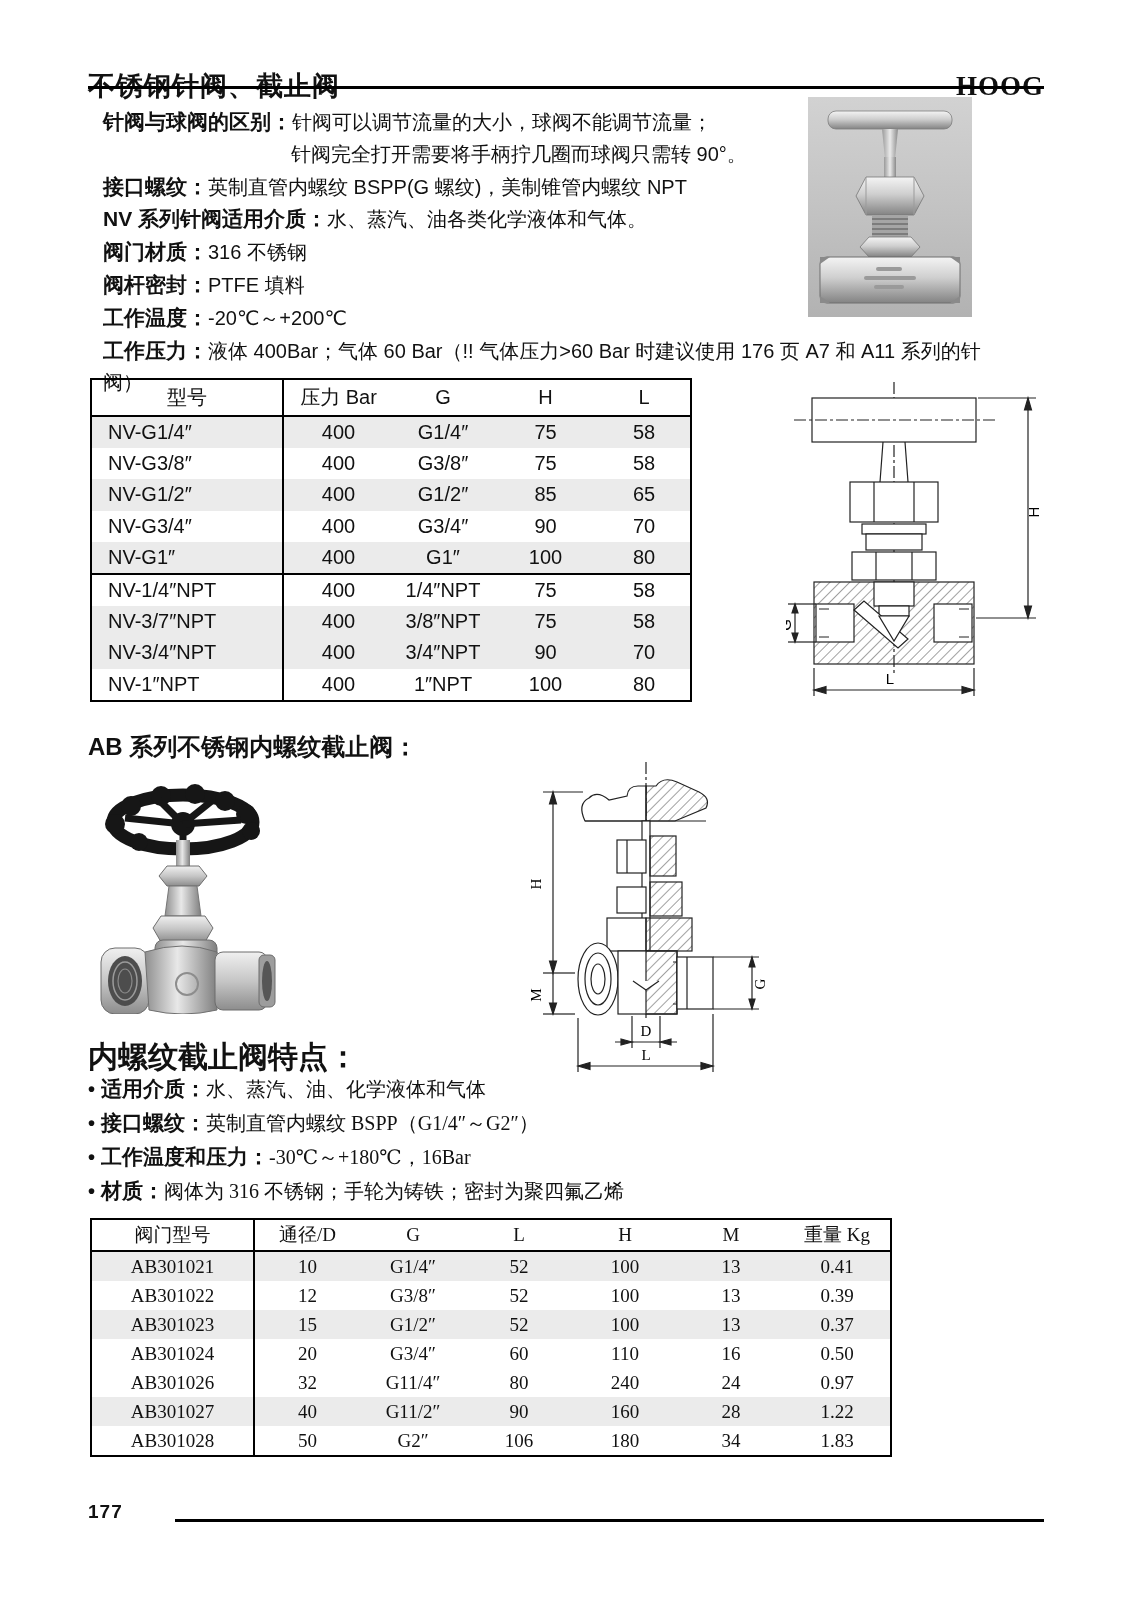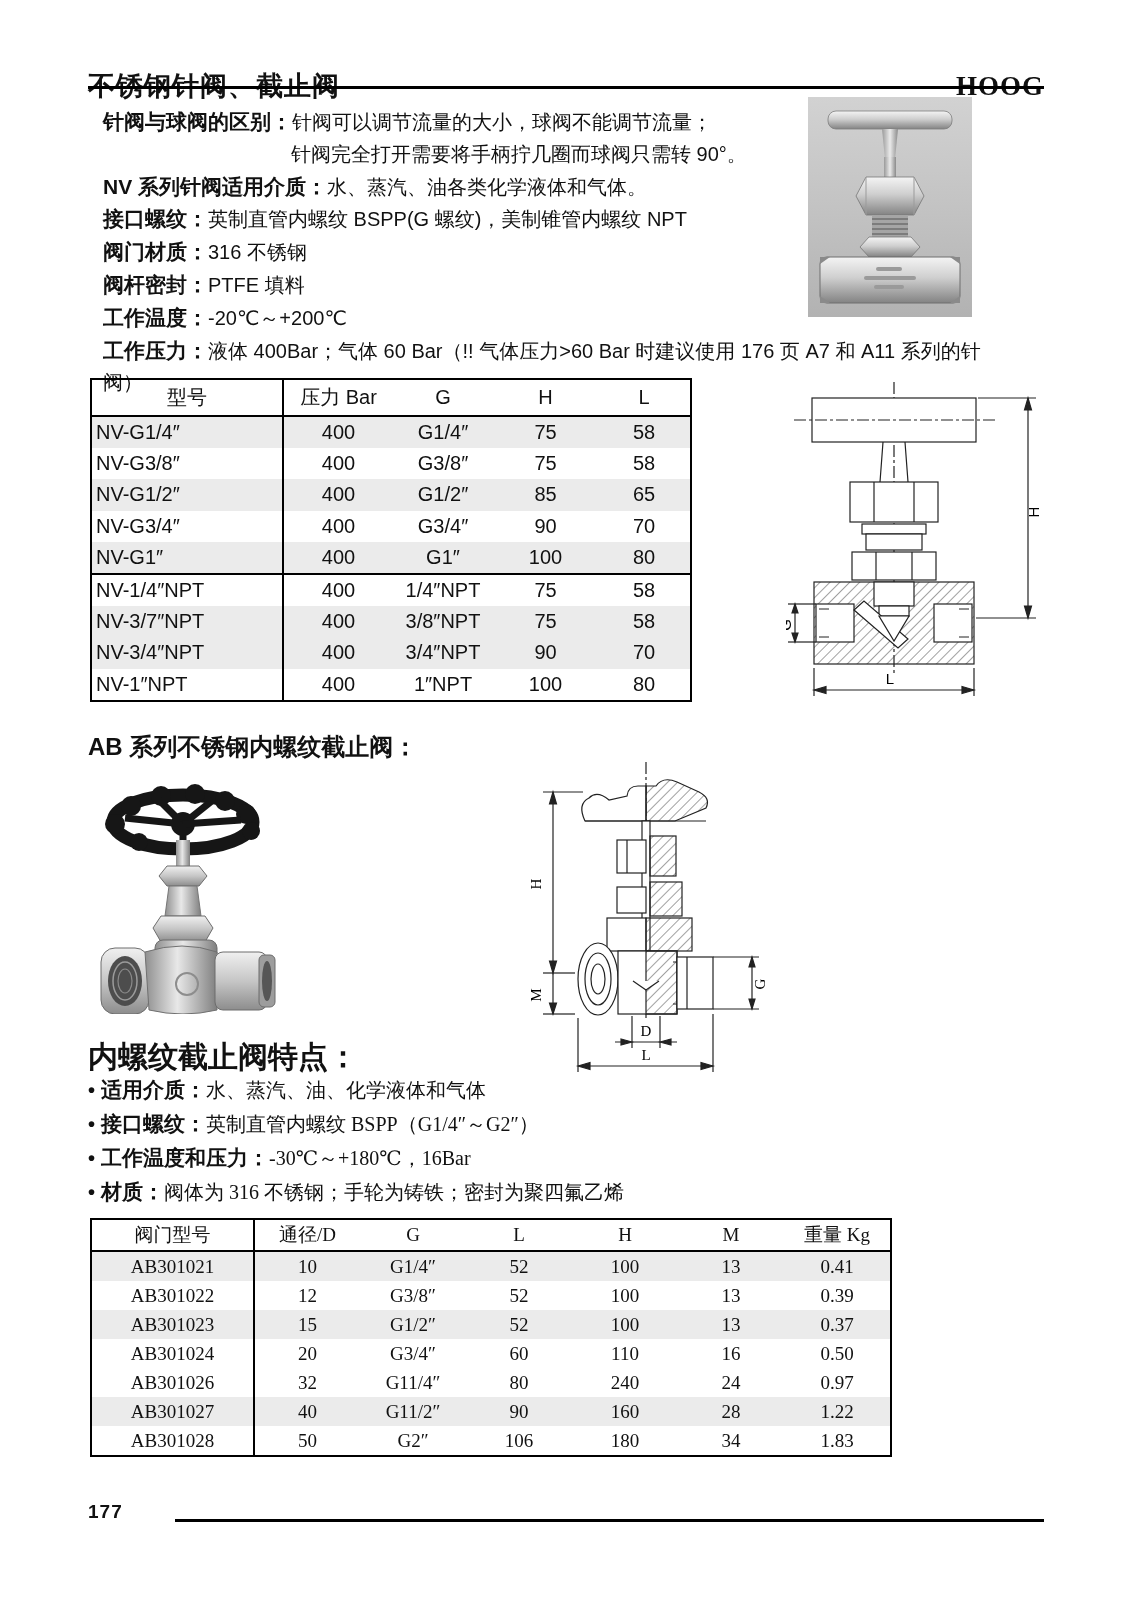--- a/index.html
+++ b/index.html
@@ -15,30 +15,30 @@
   
   #intro{left:88px;top:106px;width:900px;font-size:20px;line-height:31.8px;margin-left:15px;}
   .lbl{font-weight:bold;font-size:21px;}
   .indent{padding-left:188px;}
   
   table{border-collapse:collapse;table-layout:fixed;}
   #nv-table{left:90px;top:378px;width:600px;border:2.5px solid #000;font-size:20px;}
   #nv-table th{height:33px;font-weight:normal;border-bottom:2px solid #000;}
   #nv-table td{height:29.2px;text-align:center;}
   #nv-table td:first-child,#nv-table th:first-child{border-right:2px solid #000;}
-  #nv-table td:first-child{text-align:left;padding-left:4px;}
+  #nv-table td:first-child{text-align:left;padding-left:16px;}
   tr.shaded{background:#ebebeb;}
   tr.series-break td{border-top:2.2px solid #000;}
   
   #ab-title{left:88px;top:731px;font-size:24px;font-weight:bold;}
   #features{left:88px;top:1040px;font-size:20px;line-height:33px;
             font-family:"Liberation Serif","DejaVu Serif",serif;}
   #features .ftitle{font-size:30px;font-weight:bold;font-family:"Liberation Sans","DejaVu Sans",sans-serif;}
   #features .blt{font-weight:bold;margin-right:6px;font-family:"Liberation Sans","DejaVu Sans",sans-serif;}
-  #features .lbl{font-family:Liberation Sans, sans-serif;}
+  #features .lbl{font-family:Liberation Mono, monospace;}
   
   #ab-table{left:90px;top:1218px;width:800px;border:2.5px solid #000;font-size:19px;
             font-family:"Liberation Serif","DejaVu Serif",serif;}
   #ab-table th{height:28px;font-weight:normal;border-bottom:2px solid #000;margin-top:22px;}
   #ab-table td{height:27px;}
   #ab-table th,#ab-table td{text-align:center;}
   #ab-table td:first-child,#ab-table th:first-child{border-right:2px solid #000;}
   
   #pageno{left:88px;top:1501px;font-size:19px;font-weight:600;letter-spacing:1px;}
   #ftr-rule{left:175px;top:1519px;width:869px;height:2.5px;}
@@ -52,22 +52,22 @@
 
 <div class="abs" id="hdr">
   <span class="title">不锈钢针阀、截止阀</span>
   <span class="brand">HOOG</span>
 </div>
 <div class="abs rule" id="hdr-rule"></div>
 
 <div class="abs" id="intro">
   <div><span class="lbl">针阀与球阀的区别：</span><span>针阀可以调节流量的大小，球阀不能调节流量；</span></div>
   <div class="indent">针阀完全打开需要将手柄拧几圈而球阀只需转 90°。</div>
+  <div><span class="lbl">接口螺纹：</span><span>英制直管内螺纹 BSPP(G 螺纹)，美制锥管内螺纹 NPT</span></div>
   <div><span class="lbl">NV 系列针阀适用介质：</span><span>水、蒸汽、油各类化学液体和气体。</span></div>
-  <div><span class="lbl">接口螺纹：</span><span>英制直管内螺纹 BSPP(G 螺纹)，美制锥管内螺纹 NPT</span></div>
   <div><span class="lbl">阀门材质：</span><span>316 不锈钢</span></div>
   <div><span class="lbl">阀杆密封：</span><span>PTFE 填料</span></div>
   <div><span class="lbl">工作温度：</span><span>-20℃～+200℃</span></div>
   <div><span class="lbl">工作压力：</span><span>液体 400Bar；气体 60 Bar（!! 气体压力&gt;60 Bar 时建议使用 176 页 A7 和 A11 系列的针阀）</span></div>
 </div>
 
 <svg class="abs" style="left:808px;top:97px" width="164" height="220" viewBox="0 0 164 220">
   <defs>
     <linearGradient id="pbg" x1="0" y1="0" x2="0" y2="1">
       <stop offset="0" stop-color="#d2d2d2"></stop>

